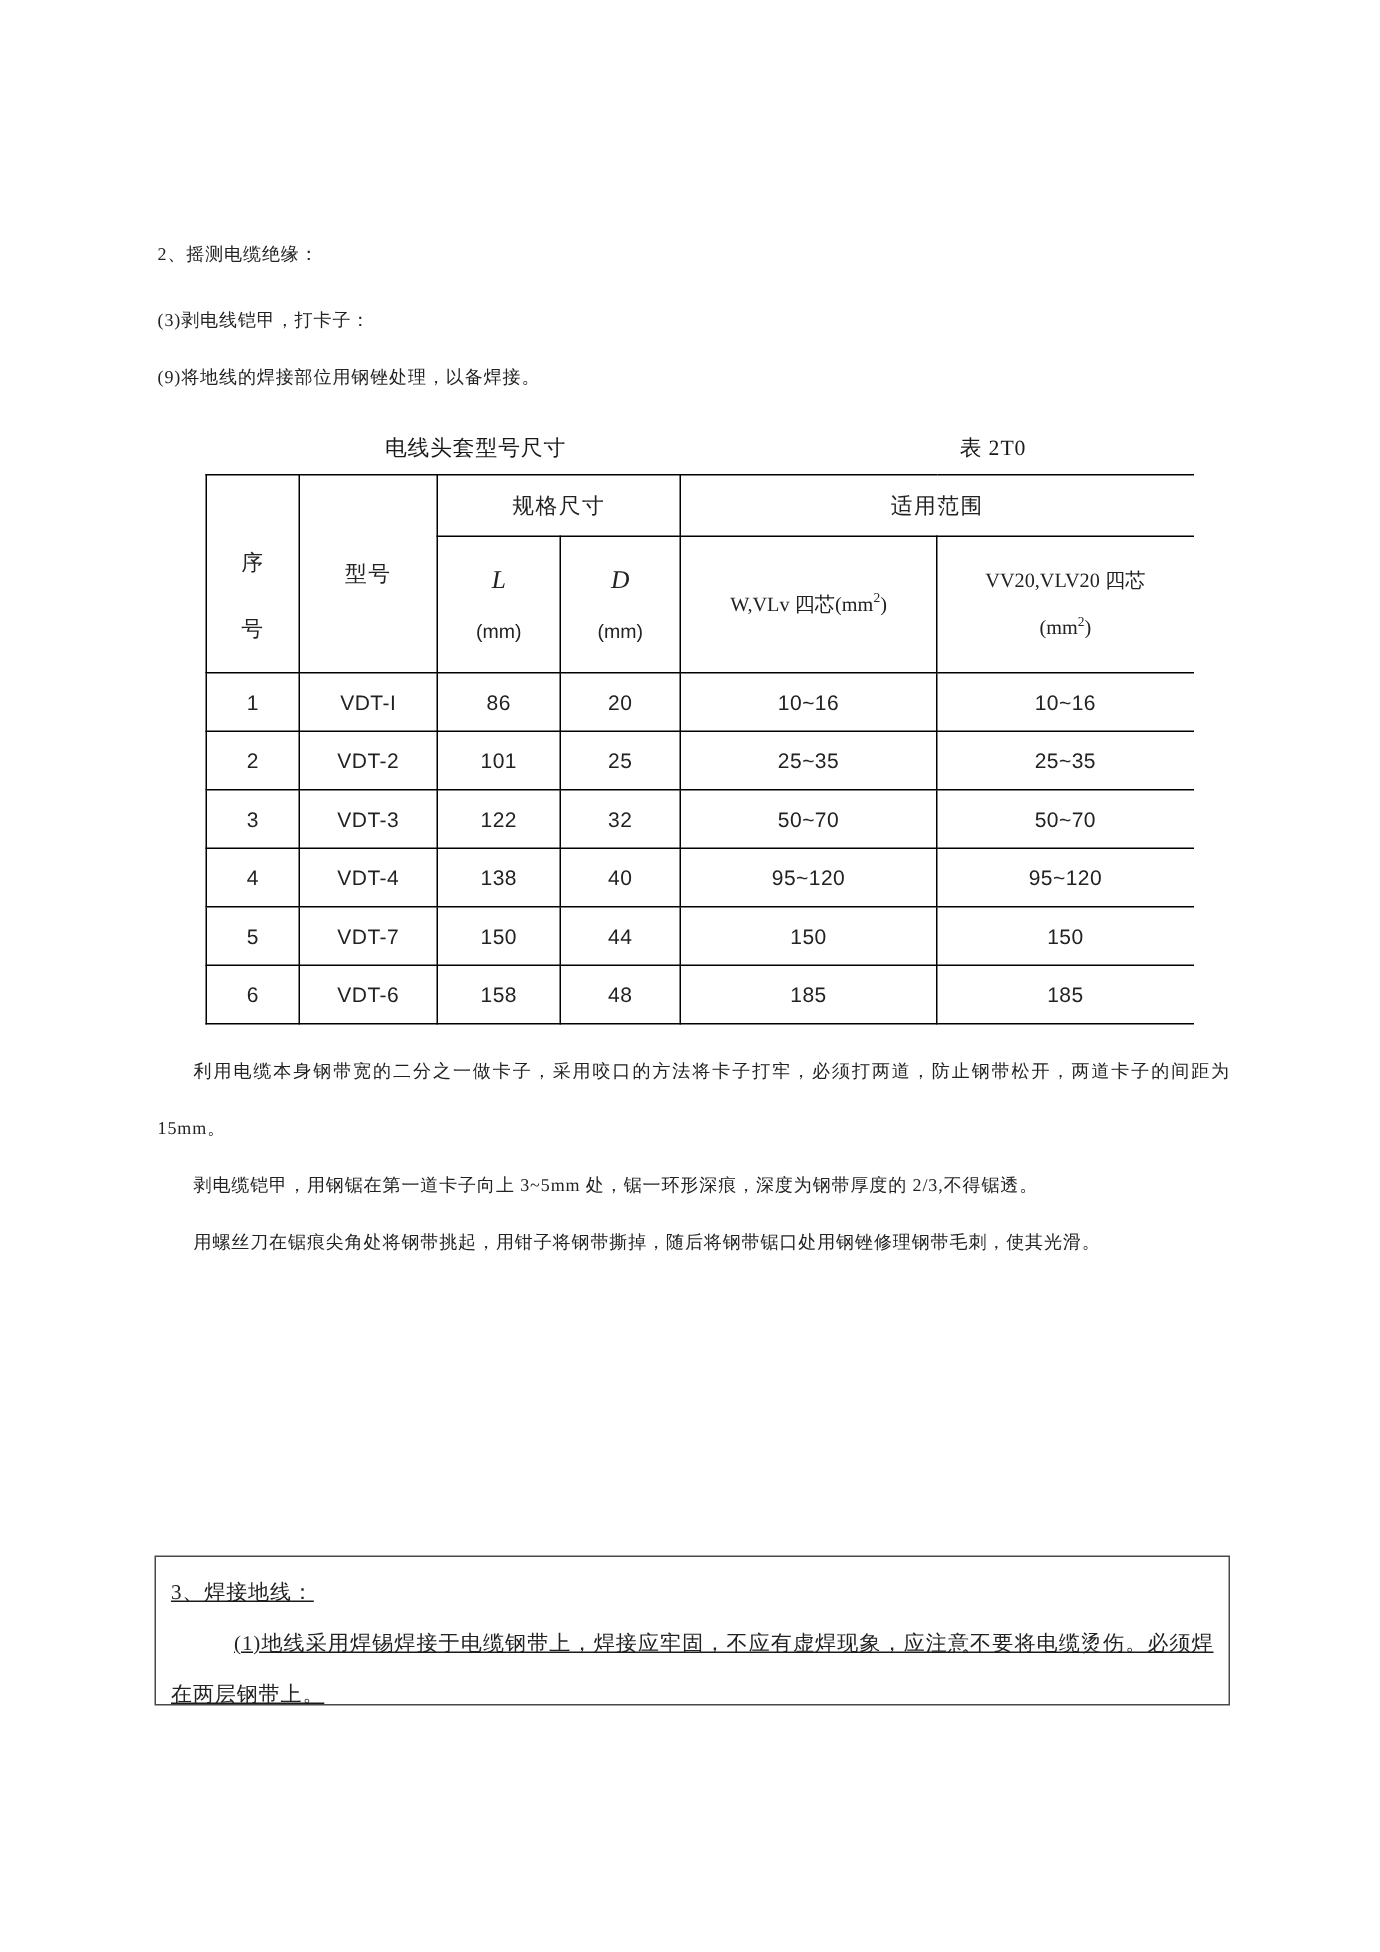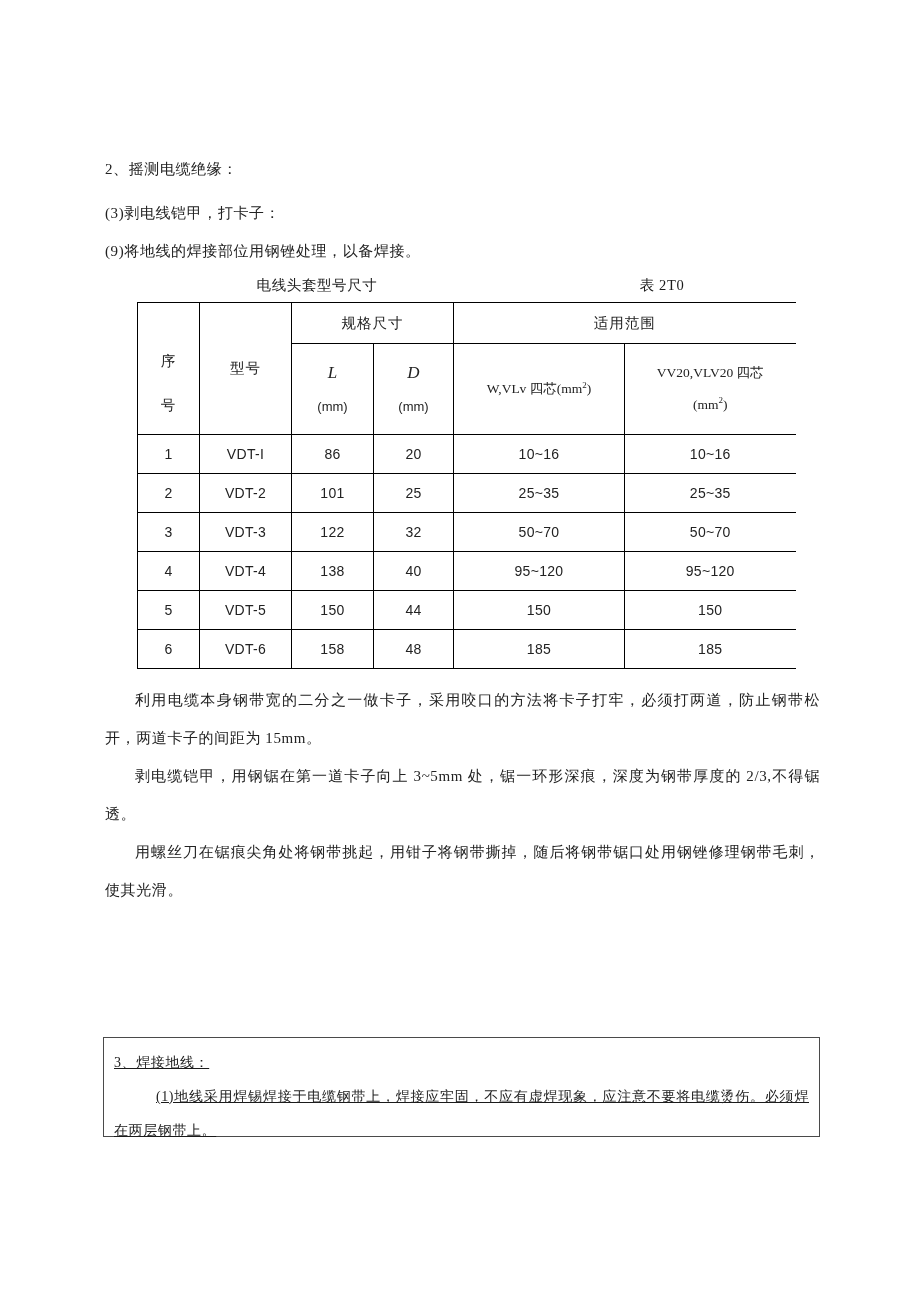--- a/index.html
+++ b/index.html
@@ -25,37 +25,38 @@
   }
   .content {
     position: absolute;
     left: 105px;
     top: 150px;
     width: 715px;
   }
 
   
   .para {
-    font-size: 15px;
+    font-size: 12px;
     line-height: 38px;
     letter-spacing: 0.6px;
     color: #222;
     margin: 0;
     text-align: justify;
     white-space: pre-wrap;
   }
   .para.indent {
     text-indent: 2em;
   }
   .gap-sm { height: 6px; }
   .gap-md { height: 12px; }
 
   
   .table-wrap {
     position: relative;
+    margin-top: 14px;
     width: 690px;
     margin-left: 32px;
   }
   .tbl-caption {
     display: flex;
     font-size: 14.5px;
     line-height: 30px;
     letter-spacing: 0.6px;
     padding-bottom: 2px;
   }
@@ -87,21 +88,21 @@
   table.spec tr > *:last-child {
     border-right: none;
   }
   .col-seq   { width: 62px; }
   .col-model { width: 92px; }
   .col-l     { width: 82px; }
   .col-d     { width: 80px; }
   .col-w     { width: 171px; }
   .col-vv    { width: 171px; }
 
-  .h-group { height: 40px; font-size: 14.5px; letter-spacing: 1px; font-family: Liberation Mono, monospace; }
+  .h-group { height: 40px; font-size: 14.5px; letter-spacing: 1px; }
   .h-sub   { height: 90px; font-size: 14.5px; }
   .seq-cell {
     height: 130px;
     line-height: 44px;
     font-size: 14.5px;
     letter-spacing: 1px;
   }
   .seq-cell .s1 { display:block; text-align:center; padding-top: 30px; }
   .seq-cell .s2 { display:block; text-align:center; }
   .unit-stack { line-height: 1.05; }
@@ -243,21 +244,21 @@
           <tr>
             <td>4</td>
             <td>VDT-4</td>
             <td>138</td>
             <td>40</td>
             <td>95~120</td>
             <td>95~120</td>
           </tr>
           <tr>
             <td>5</td>
-            <td>VDT-5</td>
+            <td>VDT-7</td>
             <td>150</td>
             <td>44</td>
             <td>150</td>
             <td>150</td>
           </tr>
           <tr>
             <td>6</td>
             <td>VDT-6</td>
             <td>158</td>
             <td>48</td>

